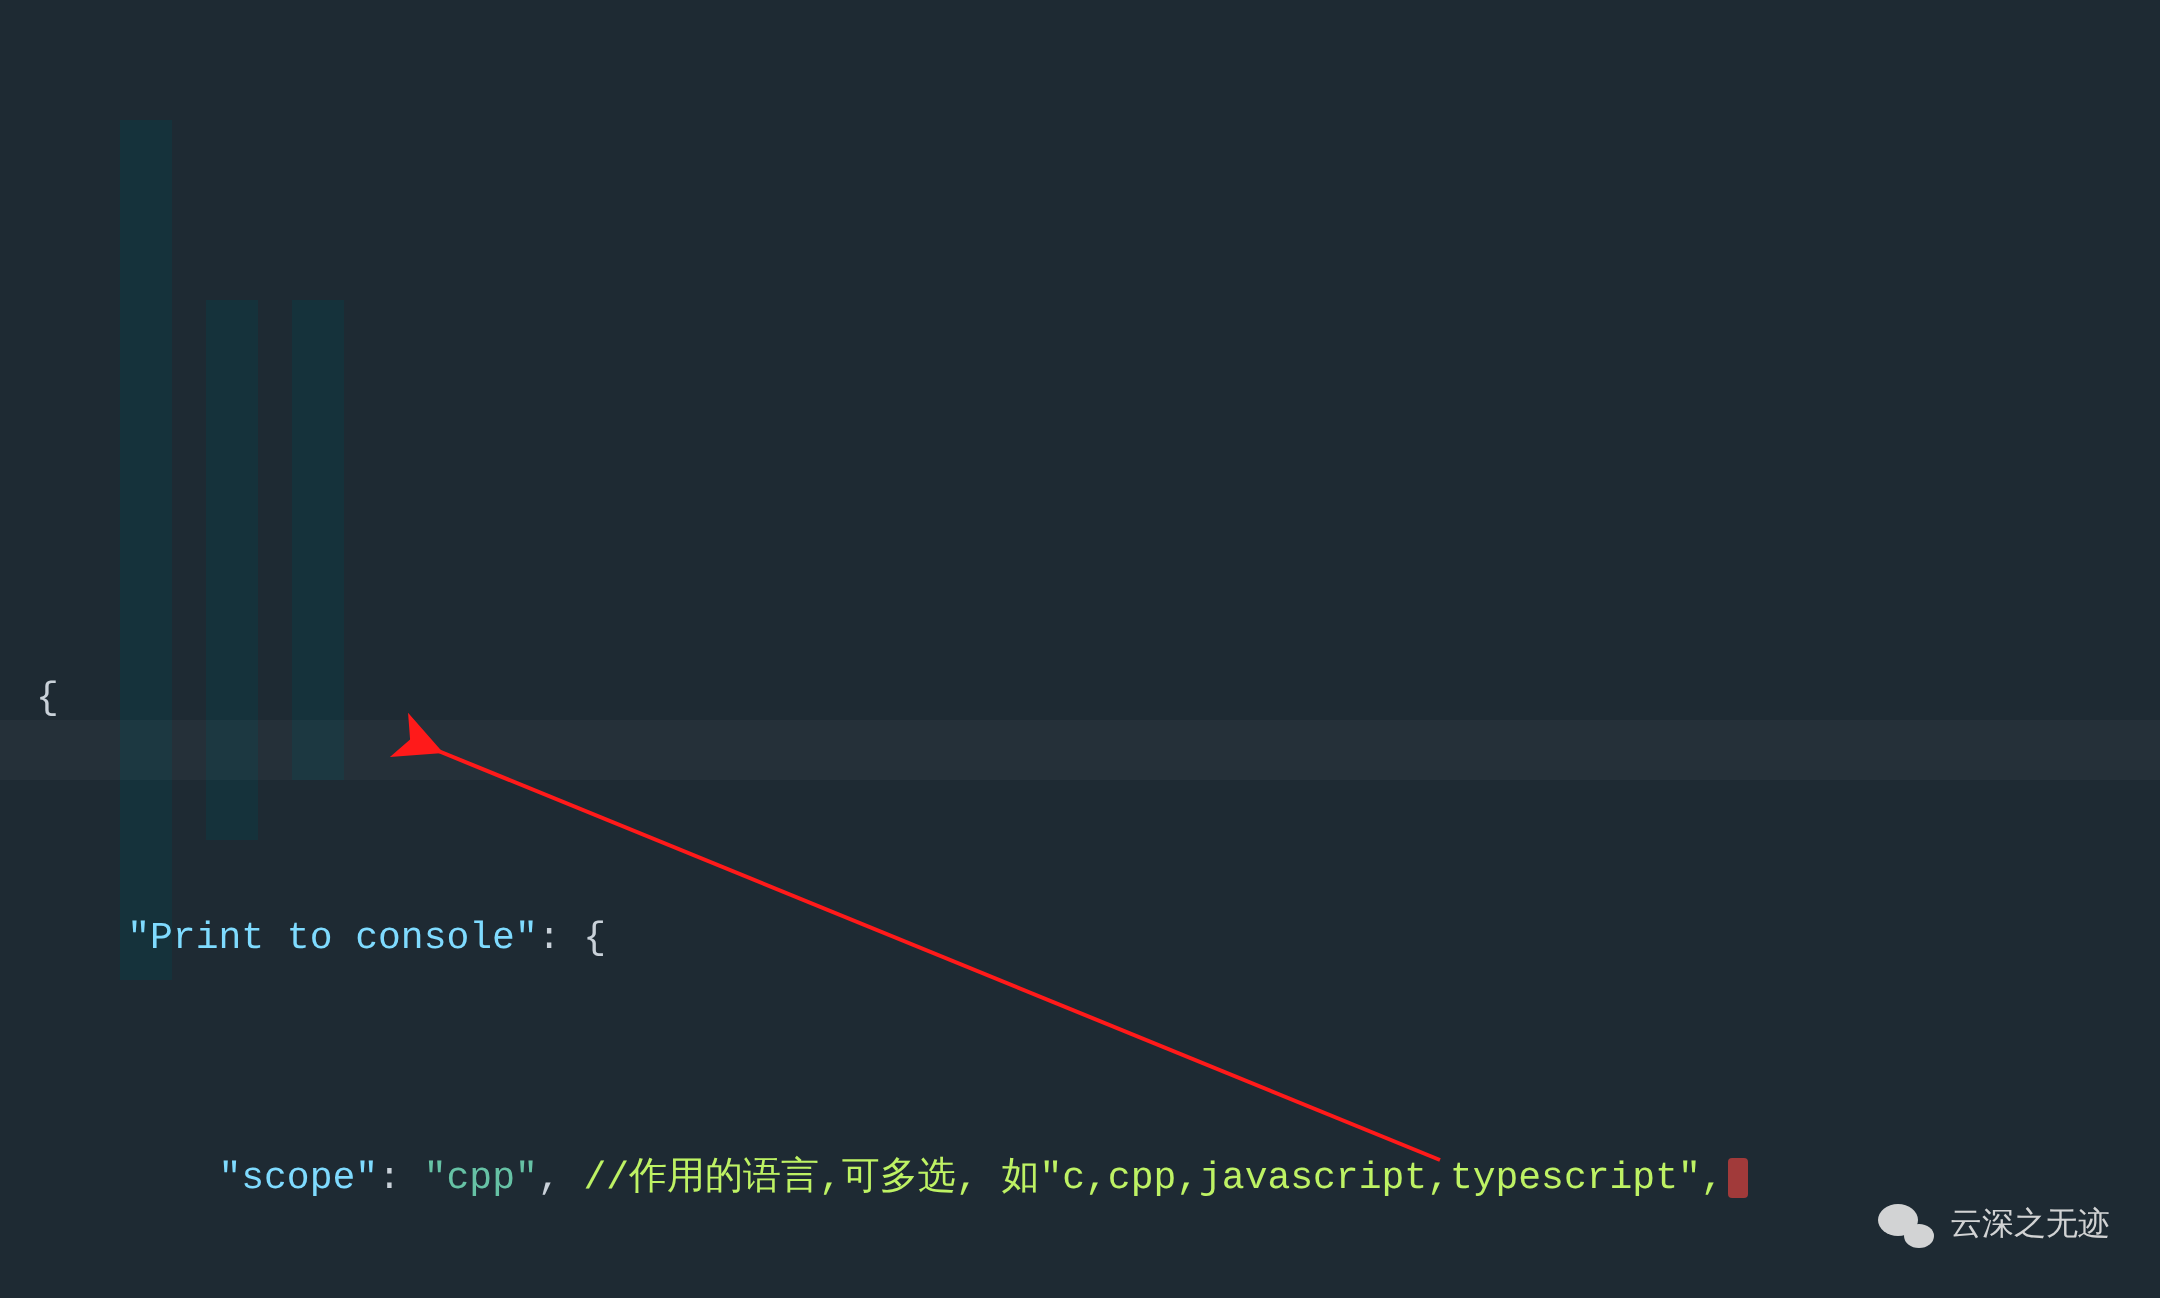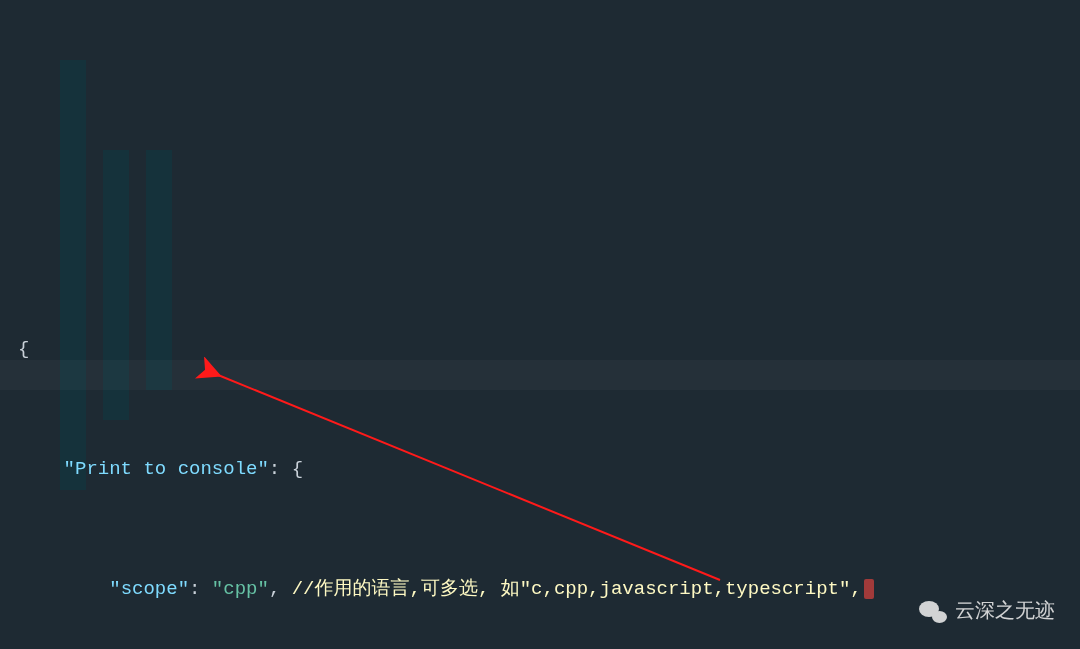--- a/index.html
+++ b/index.html
@@ -20,21 +20,21 @@
     white-space: pre;
     position: relative;
   }
   .line {
     position: relative;
     height: 30px;
   }
   .punc   { color: #c9d1d9; }
   .key    { color: #7fdbff; }
   .string { color: #66c2a5; }
-  .comment{ color: #fef9c3; margin-top: 36px; }
+  .comment{ color: #bef264; margin-top: 36px; }
   .cursor-box {
     display: inline-block;
     width: 10px;
     height: 20px;
     background: #a13a3a;
     border-radius: 2px;
     vertical-align: middle;
     margin-left: 2px;
   }
   .indent-bar {
@@ -59,21 +59,21 @@
   }
   .watermark {
     position: absolute;
     right: 25px;
     bottom: 25px;
     display: flex;
     align-items: center;
     gap: 8px;
     color: #e6e6e6;
     font-family: "PingFang SC","Microsoft YaHei",sans-serif;
-    font-size: 20px;
+    font-size: 16px;
     opacity: 0.9;
   }
   .wechat-icon {
     width: 28px;
     height: 24px;
     position: relative;
   }
   .wechat-icon .big {
     position: absolute;
     width: 20px; height: 16px;

